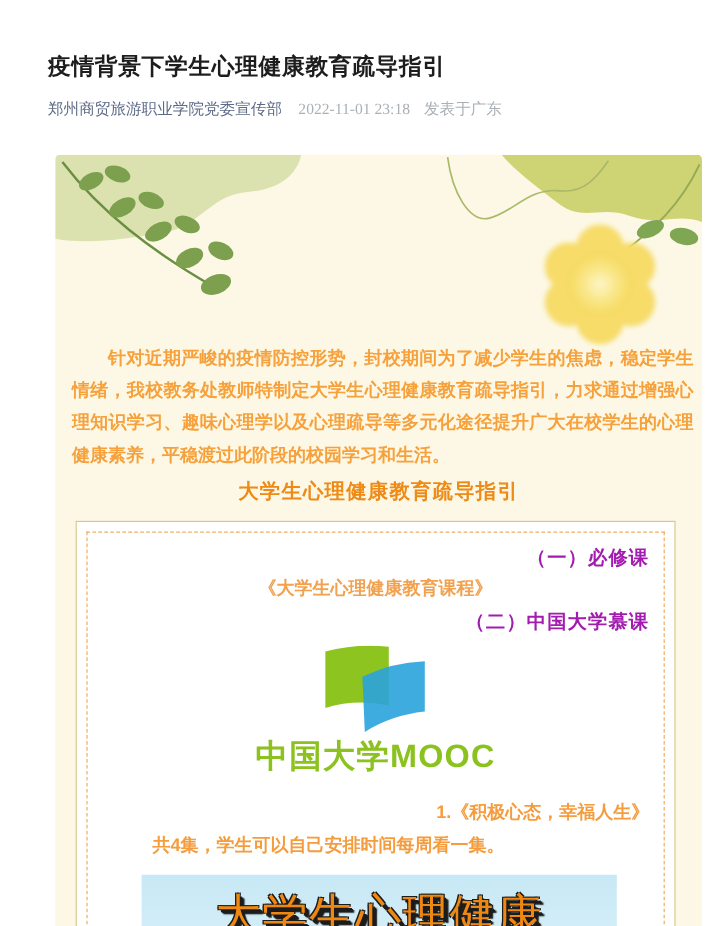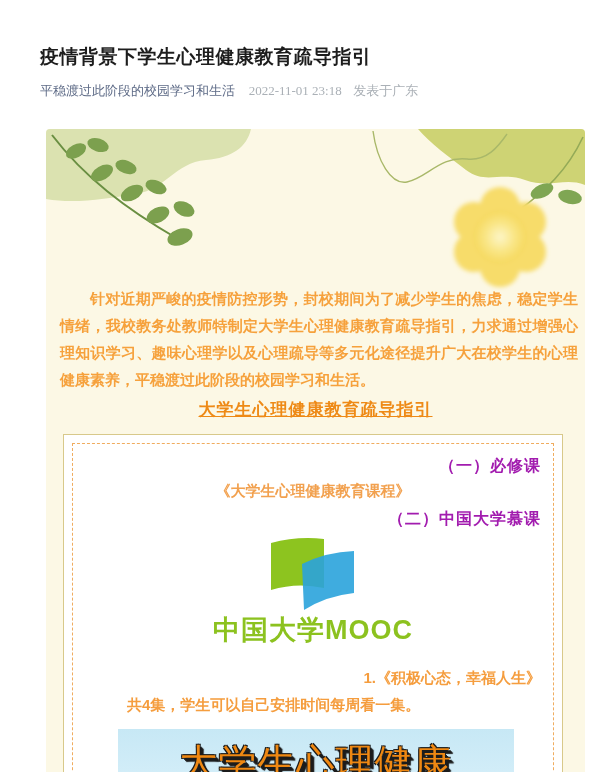--- a/index.html
+++ b/index.html
@@ -16,21 +16,21 @@
 
   .card { position:relative; margin:30px 0 0 46px; width:539px; height:662px;
     background:#fcf8e5; overflow:hidden; border-radius:4px 4px 0 0; }
   .decor { position:absolute; top:0; left:0; width:539px; height:175px; pointer-events:none; }
 
   .intro { position:relative; z-index:2; padding:156px 7px 0 14px;
     font-size:15px; line-height:27px; font-weight:700; color:#f6a13c;
     text-indent:2em; text-align:justify; }
 
   .section-heading { margin-top:6px; text-align:center; font-size:17px;
-    line-height:22px; font-weight:700; color:#ee8a16; letter-spacing:1px;text-decoration:underline; }
+    line-height:22px; font-weight:700; color:#ee8a16; letter-spacing:1px; }
 
   .content-box { margin:13px 22px 0 17px; width:500px; background:#ffffff;
     border:1px solid #d8c98a; }
   .box-inner { margin:8px; border:1px dashed #f0ac5e; padding:13px 12px 0 12px;
     min-height:390px; }
 
   .line-olive { text-align:right; font-size:16px; line-height:17px;
     font-weight:700; color:#a21caf; letter-spacing:1px; margin-bottom:9px; }
   .line-course-book { text-align:center; font-size:15px; line-height:16px;
     font-weight:700; color:#f2a14f; margin-bottom:11px; }
@@ -54,21 +54,21 @@
       2px 2px 0 #1c1c1c, 3px 3px 0 #1c1c1c, 4px 4px 1px #1c1c1c; }
 </style>
 </head>
 <body>
 
 <div class="page">
 
   <h1 class="article-title">疫情背景下学生心理健康教育疏导指引</h1>
 
   <div class="byline">
-    <span class="account">平稳渡过此阶段的校园学习和生活</span>
+    <span class="account">郑州商贸旅游职业学院党委宣传部</span>
     <span class="time">2022-11-01 23:18</span>
     <span class="loc">发表于广东</span>
   </div>
 
   <div class="card">
 
     <svg class="decor" viewBox="0 0 539 175" xmlns="http://www.w3.org/2000/svg">
       <defs>
         <radialGradient id="flowerCore" cx="50%" cy="50%" r="50%">
           <stop offset="0%" stop-color="#fdf6c8"></stop>

